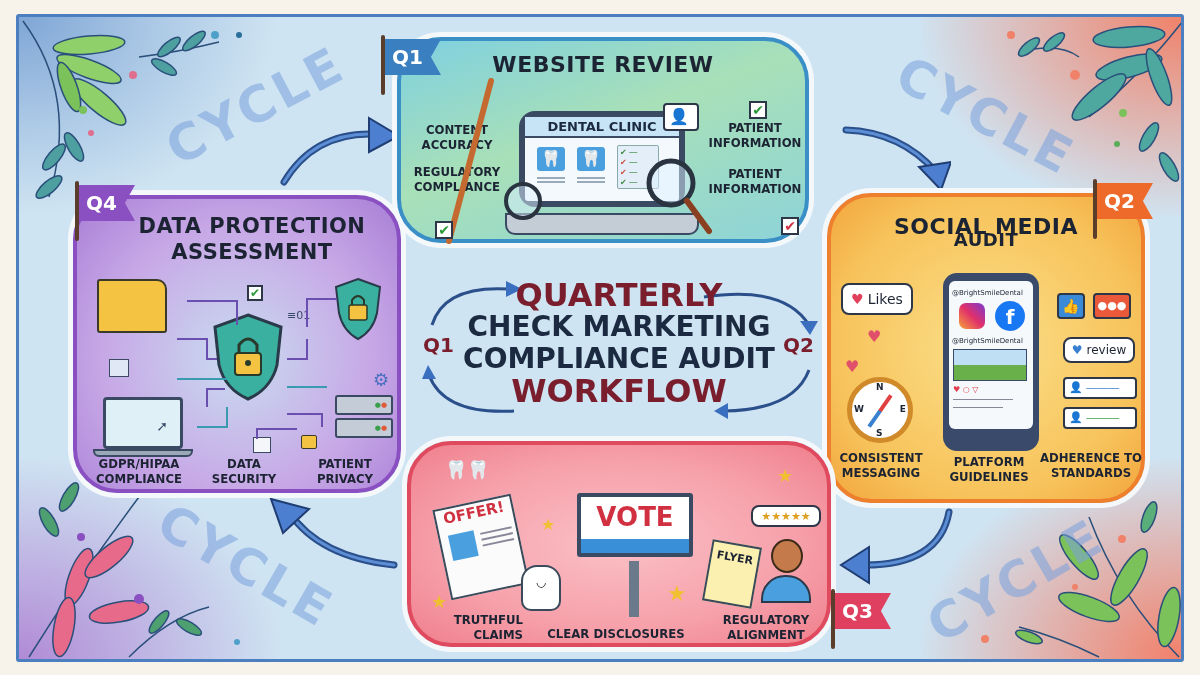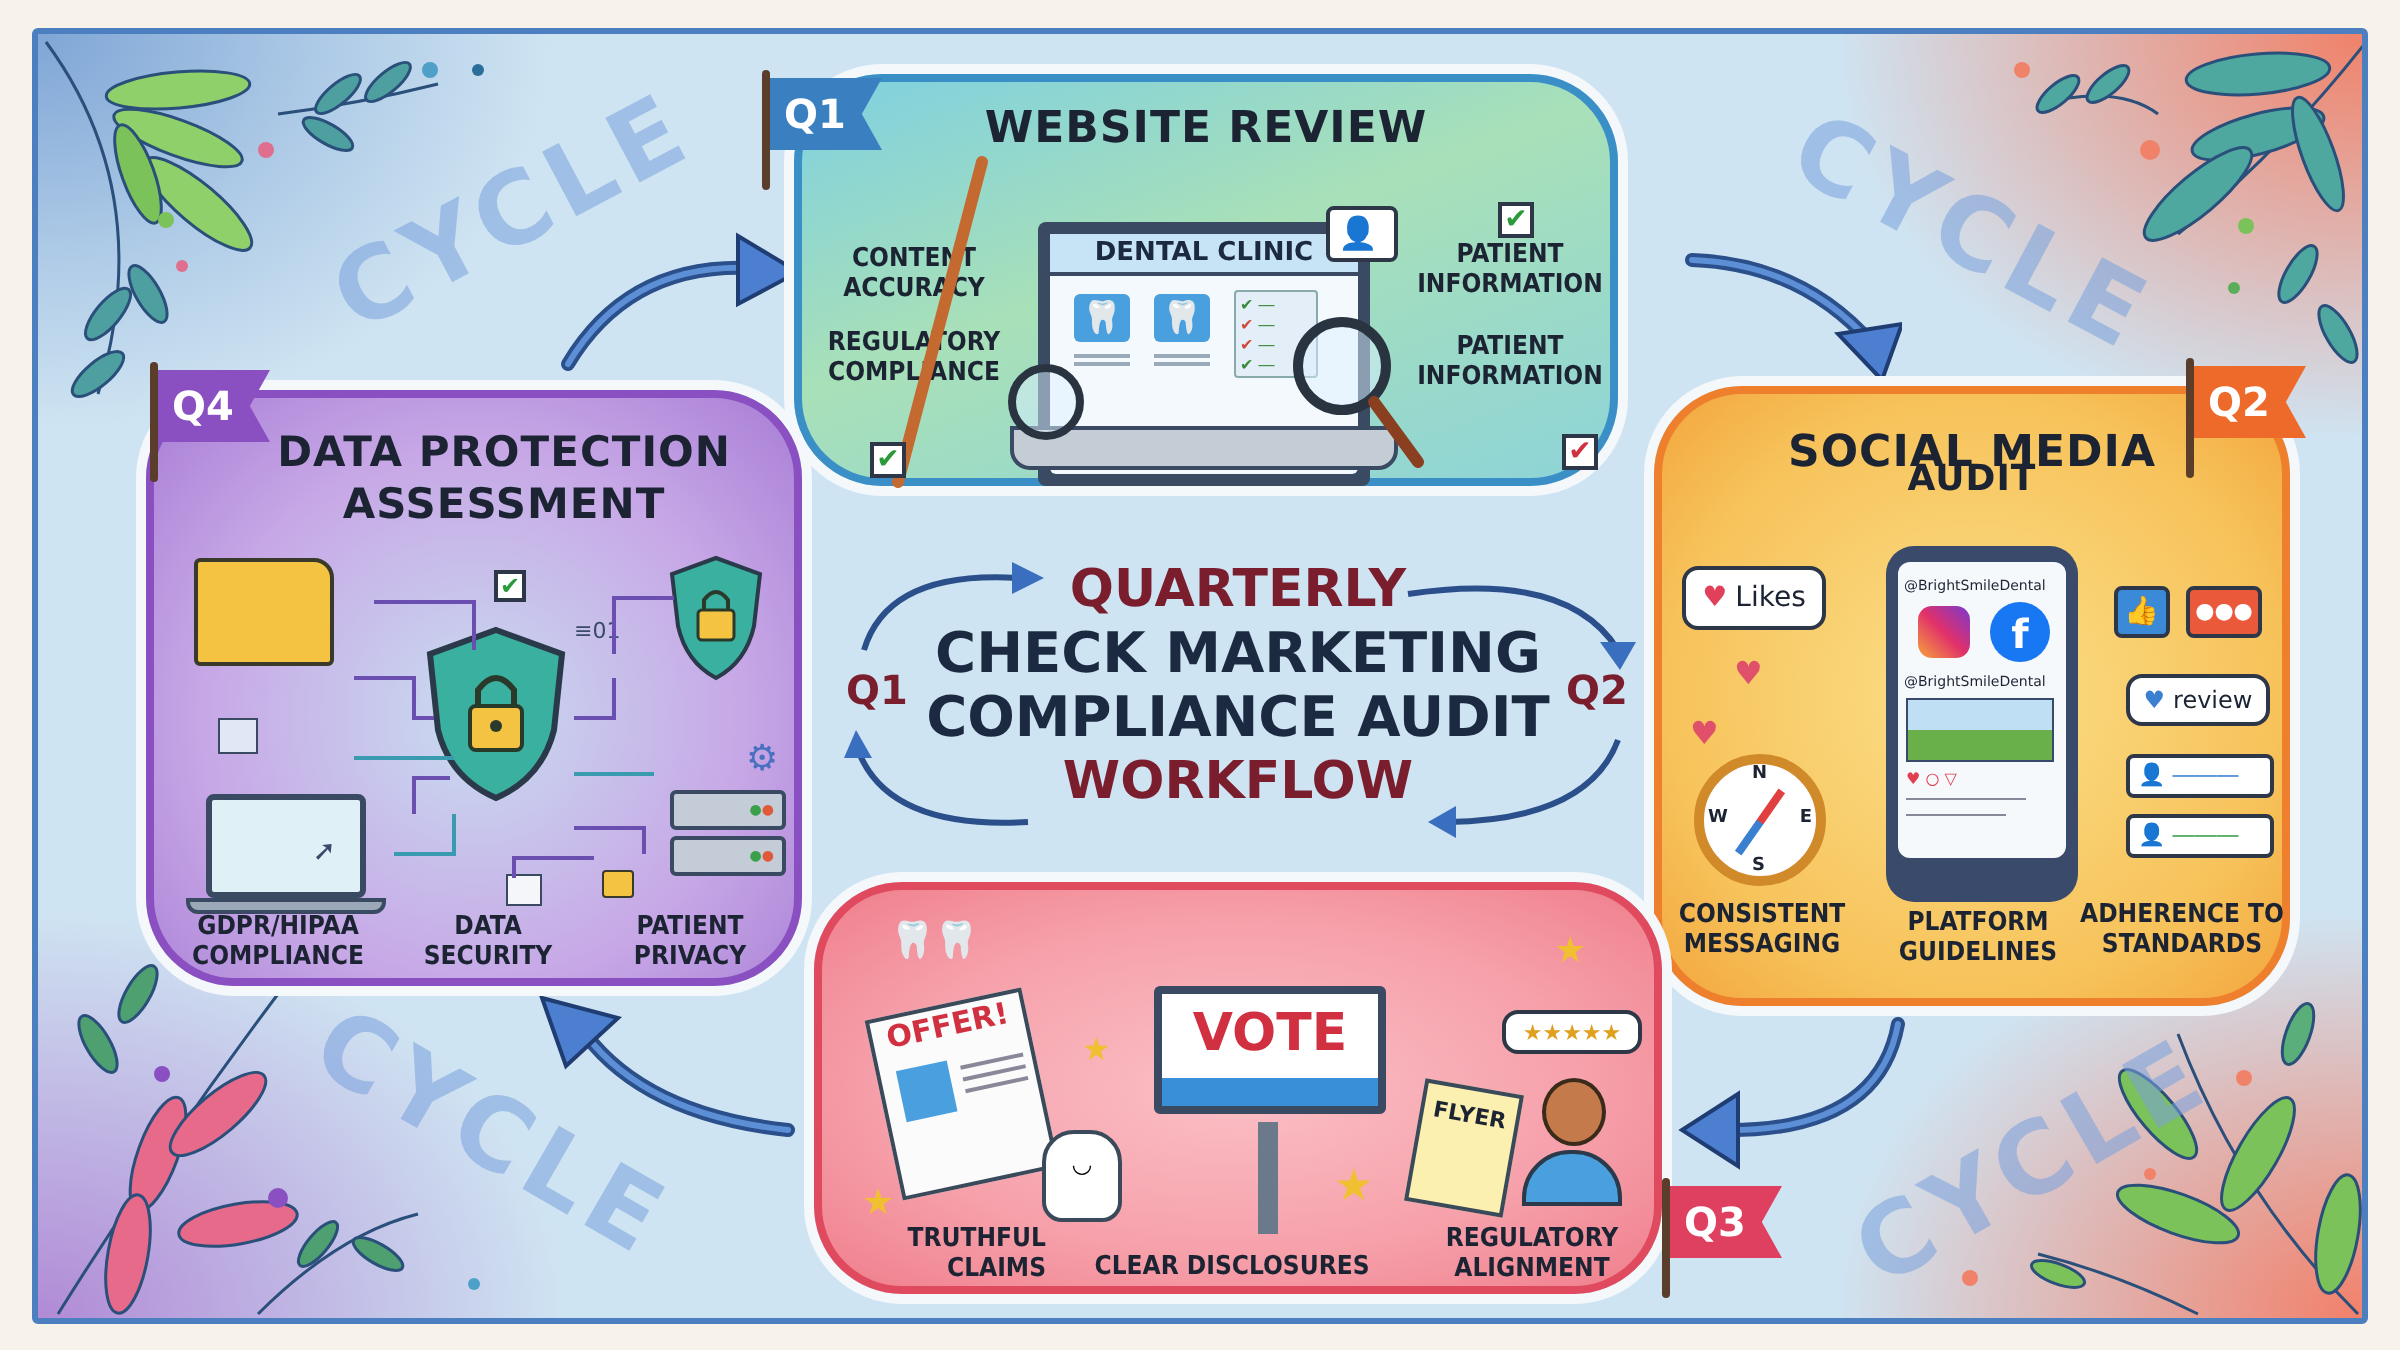--- a/index.html
+++ b/index.html
@@ -43,21 +43,21 @@
   .flag { position: absolute; width: 62px; height: 60px; }
   .flag .pole { position: absolute; left: 0; top: 0; width: 4px; height: 60px; background: #5a3d2b; border-radius: 2px; }
   .flag .cloth {
     position: absolute; left: 4px; top: 4px; width: 56px; height: 36px;
     clip-path: polygon(0 0, 100% 0, 82% 50%, 100% 100%, 0 100%);
     color: #fff; font-weight: bold; font-size: 20px; padding-left: 7px; line-height: 36px;
   }
 
   .center-title { position: absolute; left: 420px; top: 262px; width: 360px; text-align: center; }
   .center-title .line { font-family: "DejaVu Sans", sans-serif; font-weight: bold; line-height: 32px; }
-  .center-title .accent { color: #7a1e2e; font-size: 26px; }
+  .center-title .accent { color: #7a1e2e; font-size: 32px; }
   .center-title .main { color: #1b2a40; font-size: 28px; }
   .side-q { position: absolute; font-weight: bold; font-size: 20px; color: #7a1e2e; }
 
   .arrow { position: absolute; }
   svg { display: block; }
 
   .bubble { position: absolute; background: #fff; border: 2px solid #2d3748; border-radius: 8px; font-size: 14px; color: #1c2433; display: flex; align-items: center; justify-content: center; gap: 4px; }
 </style>
 </head>
 <body>
@@ -160,21 +160,21 @@
     <polygon points="2,2 40,12 14,36" fill="#4c7fcf" stroke="#1f3d73" stroke-width="2"></polygon>
   </svg>
 
   <div class="panel" style="left:378px;top:20px;width:412px;height:206px;border-color:#3a8fc7;background:linear-gradient(160deg,#7fd0e0 0%,#a8e0b8 45%,#8ed4d8 100%);">
     <div class="panel-title" style="top:12px;font-size:22px;">WEBSITE REVIEW</div>
     <div class="label" style="left:8px;top:82px;width:96px;">CONTENT ACCURACY</div>
     <div class="label" style="left:4px;top:124px;width:104px;">REGULATORY COMPLIANCE</div>
     <div class="label" style="left:300px;top:80px;width:108px;">PATIENT INFORMATION</div>
     <div class="label" style="left:300px;top:126px;width:108px;">PATIENT INFORMATION</div>
 
-    <div style="position:absolute;left:118px;top:70px;width:166px;height:132px;background:#3a4a62;border-radius:4px;padding:6px;">
+    <div style="position:absolute;left:118px;top:70px;width:166px;height:96px;background:#3a4a62;border-radius:16px;padding:6px;">
       <div style="width:100%;height:100%;background:#f4f9fd;border-radius:3px;position:relative;">
         <div style="background:#c6e4f6;font-weight:bold;font-size:13px;color:#1c2a40;text-align:center;padding:2px 0;border-bottom:2px solid #3a4a62;">DENTAL CLINIC</div>
         <div style="position:absolute;left:12px;top:30px;width:28px;height:24px;background:#4aa0de;border-radius:3px;color:#fff;font-size:16px;text-align:center;line-height:24px;">🦷</div>
         <div style="position:absolute;left:52px;top:30px;width:28px;height:24px;background:#4aa0de;border-radius:3px;color:#fff;font-size:16px;text-align:center;line-height:24px;">🦷</div>
         <div style="position:absolute;left:92px;top:28px;width:42px;height:44px;background:#e3eef8;border:1px solid #8aa;border-radius:2px;font-size:8px;line-height:10px;padding:2px;color:#3a8a3a;">✔ ―<br><span style="color:#d04a3a">✔</span> ―<br><span style="color:#d04a3a">✔</span> ―<br>✔ ―</div>
         <div style="position:absolute;left:12px;top:60px;width:28px;border-top:2px solid #9ab;box-shadow:0 4px 0 -0px #9ab;"></div>
         <div style="position:absolute;left:52px;top:60px;width:28px;border-top:2px solid #9ab;box-shadow:0 4px 0 0 #9ab;"></div>
       </div>
     </div>
     <div style="position:absolute;left:104px;top:172px;width:194px;height:22px;background:#c4ccd6;border:2px solid #3a4a62;border-radius:0 0 10px 10px;"></div>

